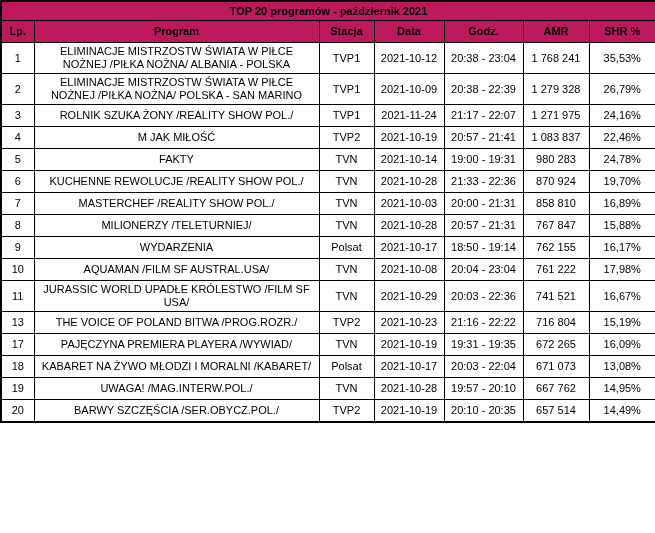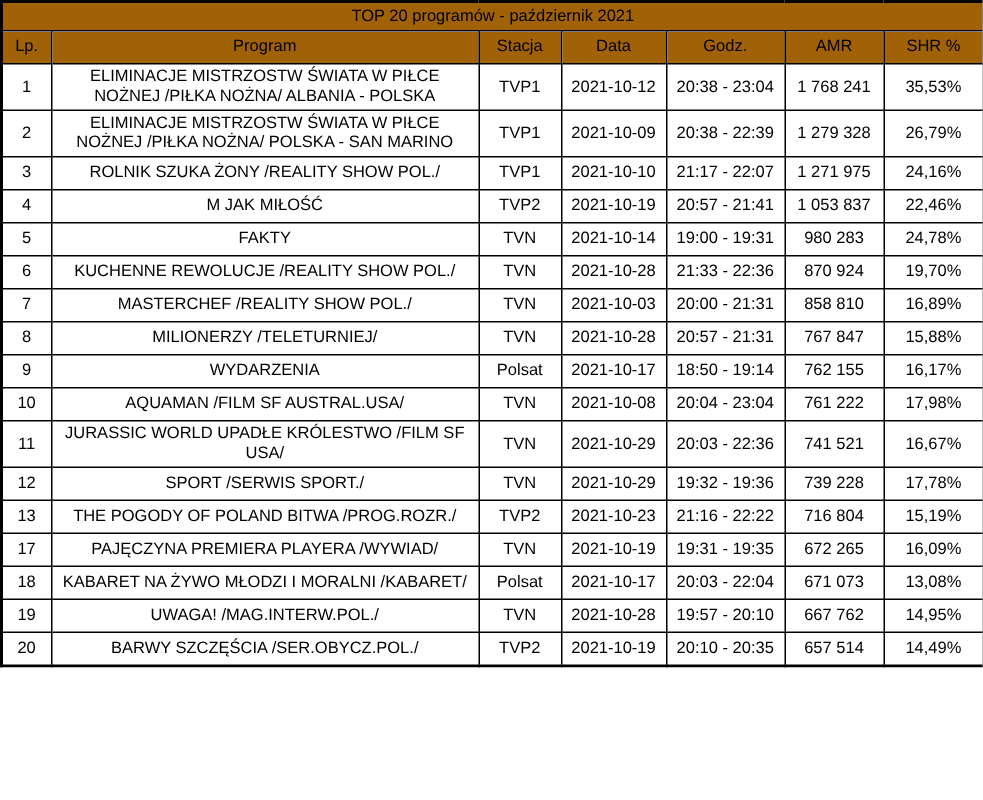--- a/index.html
+++ b/index.html
@@ -18,22 +18,22 @@
   }
   .tv-table th, .tv-table td {
     border: 1px solid #000000;
     text-align: center;
     vertical-align: middle;
     padding: 2px 2px;
     overflow: hidden;
     line-height: 13px;
   }
   .hdr {
-    background: #a16207;
-    font-weight: normal;
+    background: #be185d;
+    font-weight: bold;
   }
   .title-row th { height: 14px; }
   .source-row th { height: 17px; }
   .cols-row th { height: 17px; margin-left: 19px; }
   tbody td { background: #ffffff; height: 17px; }
   col.c-lp   { width: 33px; }
   col.c-prog { width: 285px; }
   col.c-sta  { width: 55px; }
   col.c-dat  { width: 70px; }
   col.c-god  { width: 79px; }
@@ -85,33 +85,33 @@
     <td>2021-10-09</td>
     <td>20:38 - 22:39</td>
     <td>1 279 328</td>
     <td>26,79%</td>
   </tr>
 
   <tr>
     <td>3</td>
     <td>ROLNIK SZUKA ŻONY /REALITY SHOW POL./</td>
     <td>TVP1</td>
-    <td>2021-10-10</td>
+    <td>2021-11-24</td>
     <td>21:17 - 22:07</td>
     <td>1 271 975</td>
     <td>24,16%</td>
   </tr>
 
   <tr>
     <td>4</td>
     <td>M JAK MIŁOŚĆ</td>
     <td>TVP2</td>
     <td>2021-10-19</td>
     <td>20:57 - 21:41</td>
-    <td>1 053 837</td>
+    <td>1 083 837</td>
     <td>22,46%</td>
   </tr>
 
   <tr>
     <td>5</td>
     <td>FAKTY</td>
     <td>TVN</td>
     <td>2021-10-14</td>
     <td>19:00 - 19:31</td>
     <td>980 283</td>
@@ -171,33 +171,24 @@
   <tr>
     <td>11</td>
     <td>JURASSIC WORLD UPADŁE KRÓLESTWO /FILM SF USA/</td>
     <td>TVN</td>
     <td>2021-10-29</td>
     <td>20:03 - 22:36</td>
     <td>741 521</td>
     <td>16,67%</td>
   </tr>
 
-  <tr>
-    <td>12</td>
-    <td>SPORT /SERWIS SPORT./</td>
-    <td>TVN</td>
-    <td>2021-10-29</td>
-    <td>19:32 - 19:36</td>
-    <td>739 228</td>
-    <td>17,78%</td>
-  </tr>
 
   <tr>
     <td>13</td>
-    <td>THE POGODY OF POLAND BITWA /PROG.ROZR./</td>
+    <td>THE VOICE OF POLAND BITWA /PROG.ROZR./</td>
     <td>TVP2</td>
     <td>2021-10-23</td>
     <td>21:16 - 22:22</td>
     <td>716 804</td>
     <td>15,19%</td>
   </tr>
 
 
 
 

